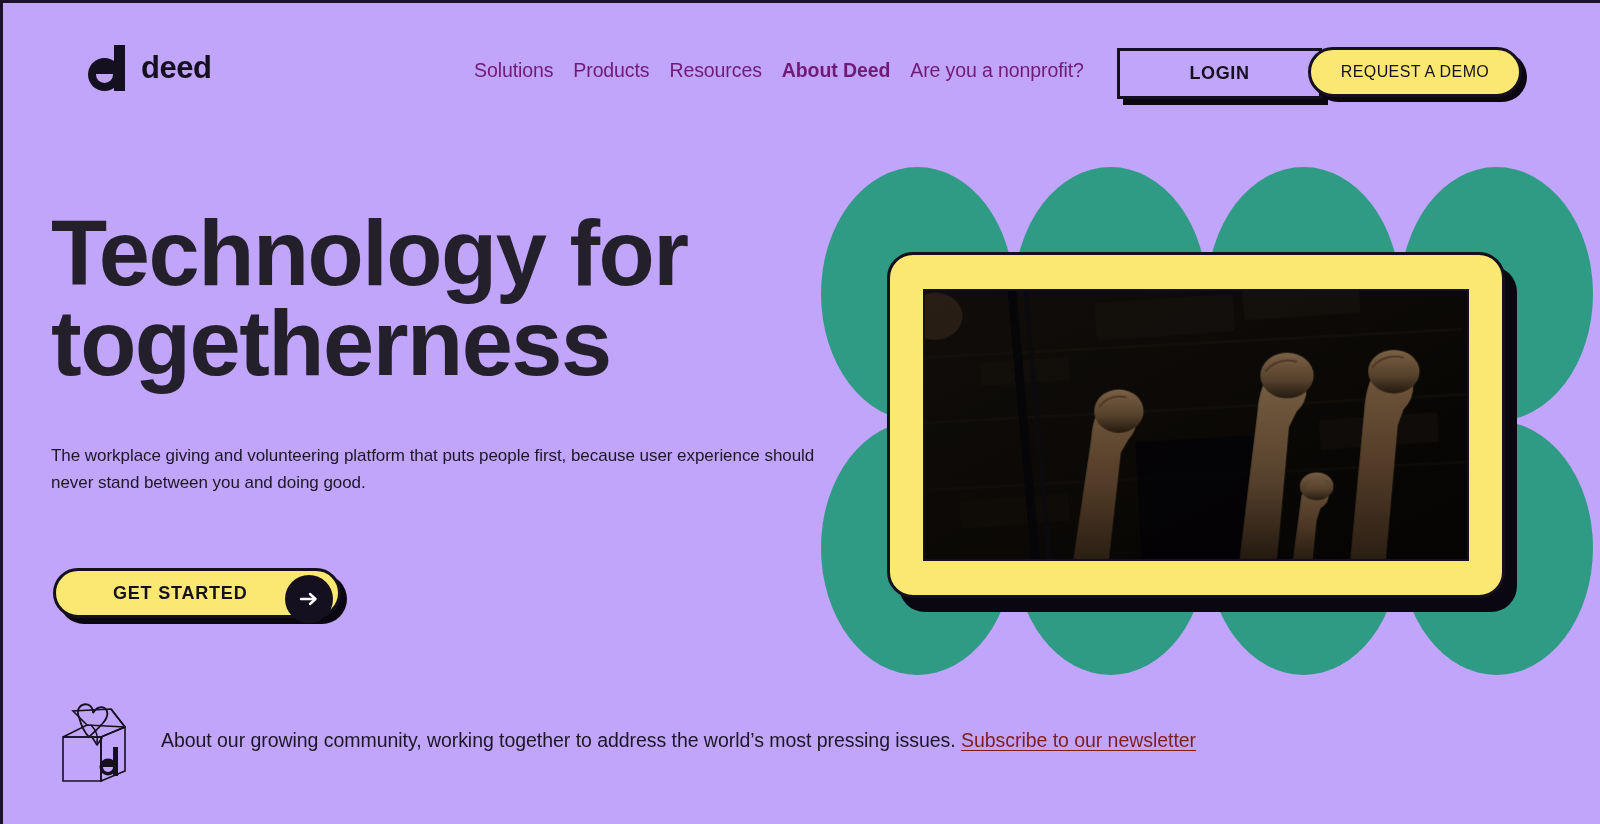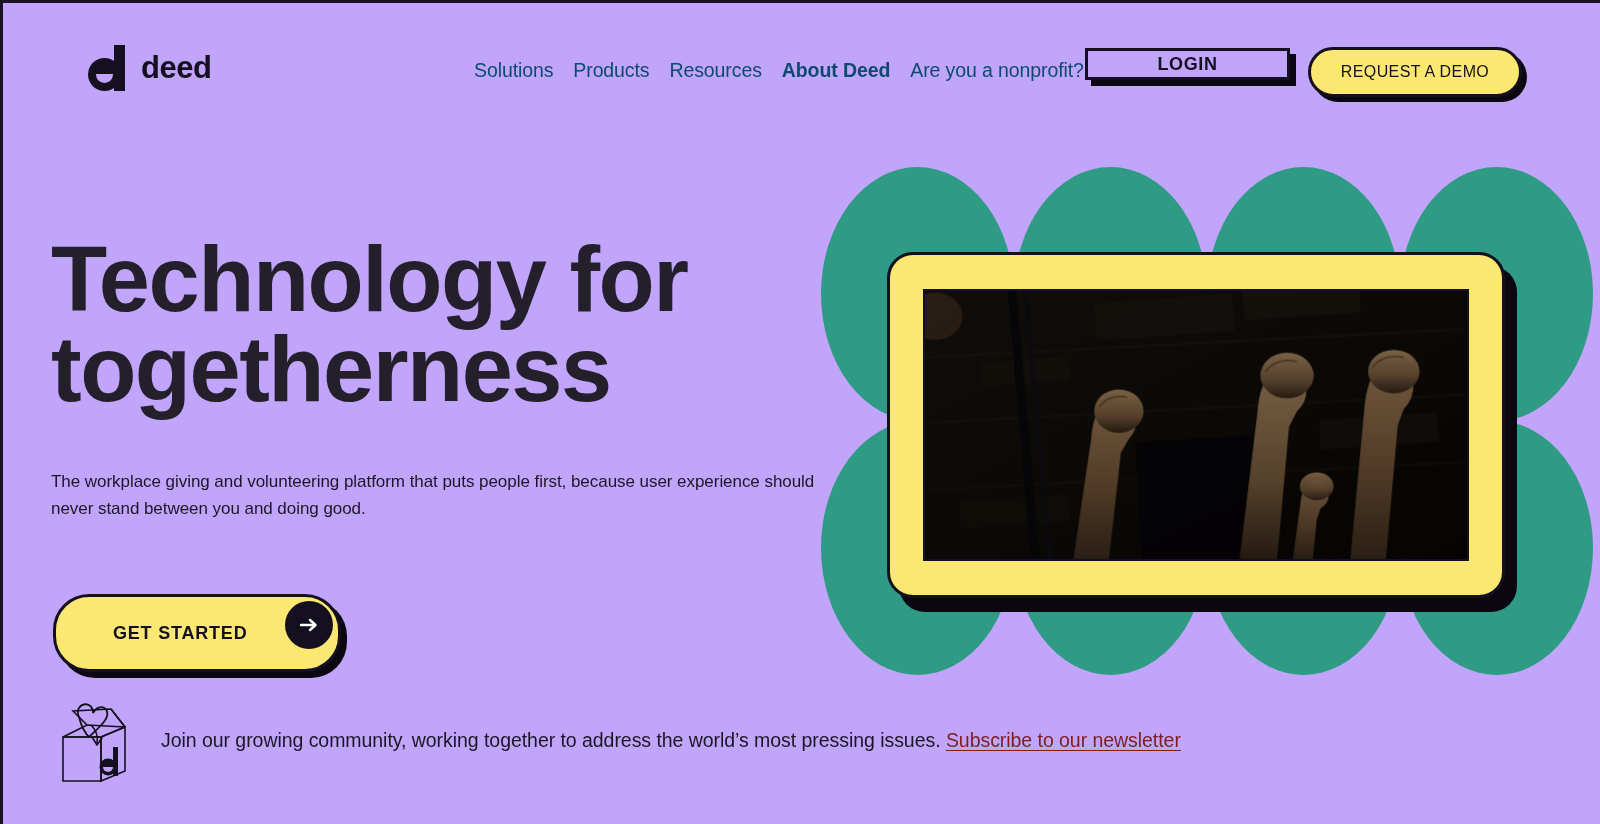--- a/index.html
+++ b/index.html
@@ -80,35 +80,35 @@
   .nav {
     position: absolute;
     left: 461px;
     top: 52px;
     display: flex;
     align-items: center;
     gap: 0;
   }
   .nav-item {
     font-size: 19.5px;
-    color: #0c4a6e;
+    color: #701a75;
     letter-spacing: -0.1px;
     white-space: nowrap;
     cursor: pointer;
     padding: 4px 10px;
     text-align: right;
   }
   .nav-item.semibold { font-weight: 600; }
 
   .btn-login {
     position: absolute;
-    left: 1082px;
+    left: 1114px;
     top: 45px;
     width: 205px;
-    height: 32px;
+    height: 51px;
     border: 3px solid #15101f;
     background: transparent;
     box-shadow: 6px 6px 0 #0b0711;
     color: #15101f;
     font-size: 18px;
     font-weight: 700;
     letter-spacing: 0.6px;
     display: flex;
     align-items: center;
     justify-content: center;
@@ -136,21 +136,20 @@
     cursor: pointer;
     font-family: inherit;
   }
 
   
   .hero-left {
     position: absolute;
     left: 48px;
     top: 205px;
     width: 820px;
-    margin-top: 26px;
   }
   .headline {
     font-size: 92px;
     line-height: 0.98;
     font-weight: 800;
     letter-spacing: -1.5px;
     color: #231f2b;
     max-width: 700px;
   }
   .subhead {
@@ -160,21 +159,21 @@
     color: #1c1726;
     max-width: 770px;
     letter-spacing: -0.05px;
   }
 
   .btn-get-started {
     position: absolute;
     left: 2px;
     top: 360px;
     width: 288px;
-    height: 78px;
+    height: 50px;
     border: 3px solid #15101f;
     border-radius: 36px;
     background: #fae873;
     box-shadow: 6px 6px 0 #0b0711;
     display: flex;
     align-items: center;
     cursor: pointer;
     padding-left: 57px;
     font-family: inherit;
   }
@@ -394,18 +393,18 @@
 
         <path d="M40 30 Q48 38 46 48" stroke="#15101f" stroke-width="1.6" fill="none"></path>
         <path d="M41 42 L46 50 L51 43" stroke="#15101f" stroke-width="1.6" fill="none" stroke-linecap="round" stroke-linejoin="round"></path>
 
         <circle cx="57" cy="72" r="8.5" fill="#15101f"></circle>
         <path d="M52 72 a5 5 0 0 0 10 0 Z" fill="#c0a5fa"></path>
         <rect x="62" y="52" width="5" height="29" fill="#15101f"></rect>
       </svg>
     </span>
     <span class="footnote-text">
-      <span>Join our growing community, working together to address the world’s most pressing issues.</span>
+      <span>About our growing community, working together to address the world’s most pressing issues.</span>
       <a class="footnote-link">Subscribe to our newsletter</a>
     </span>
   </div>
 
 </div>
 
 </body></html>

